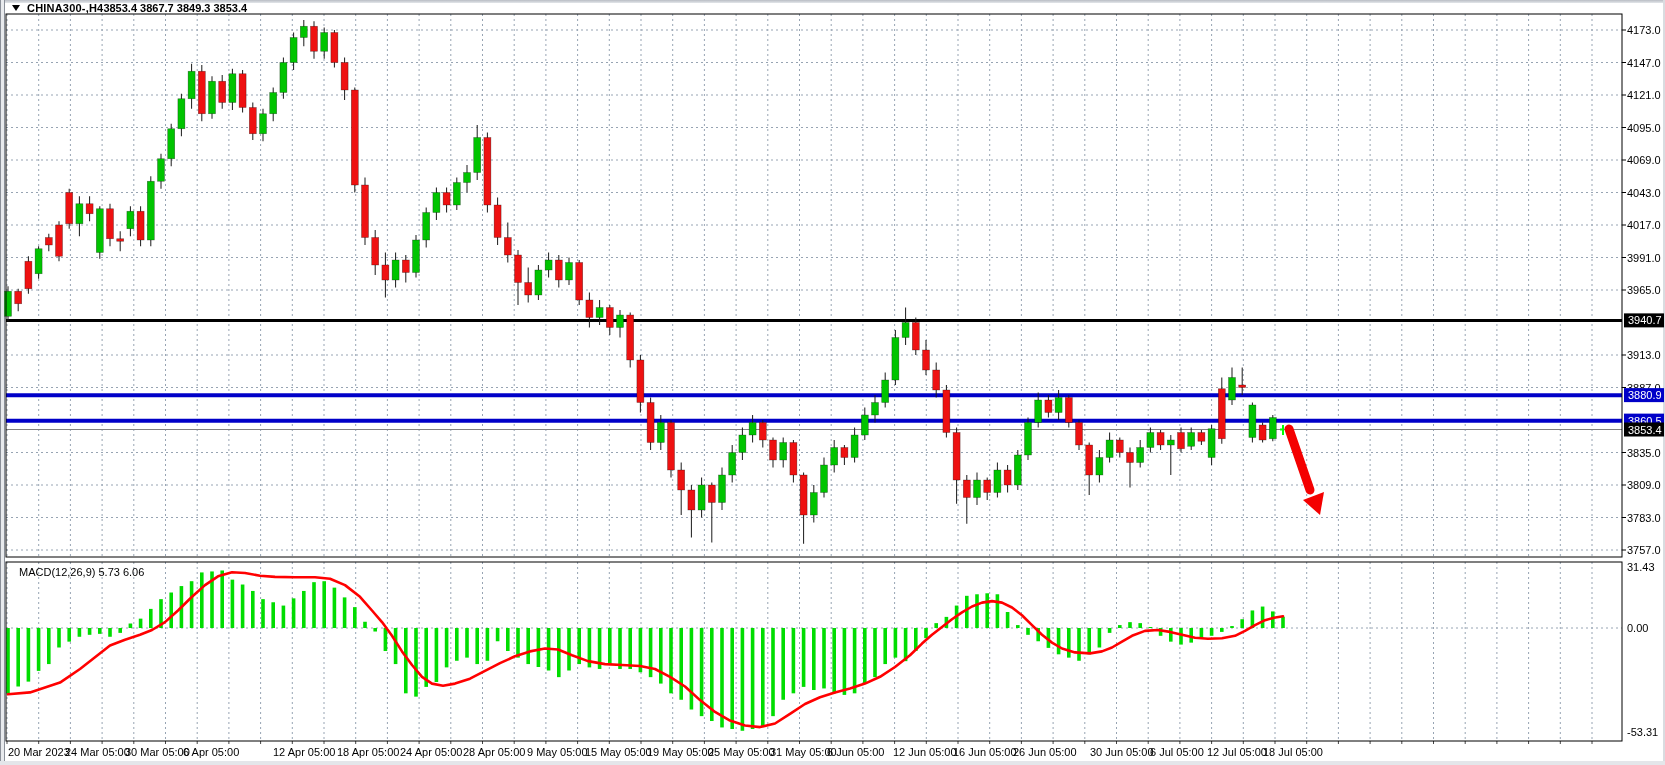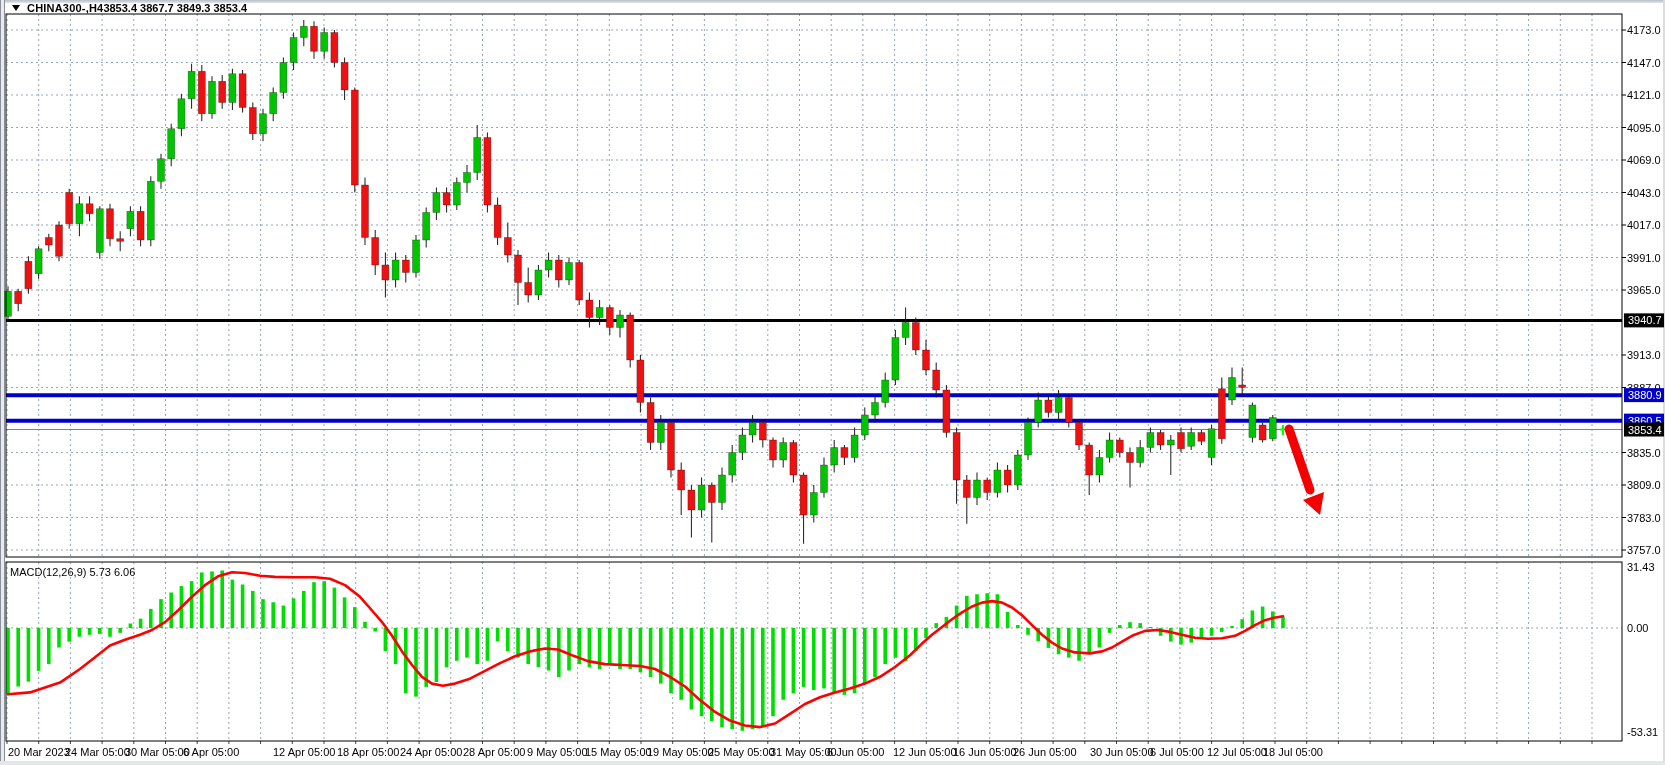--- a/index.html
+++ b/index.html
@@ -10,21 +10,21 @@
   #left-strip{position:absolute;left:0;top:0;width:5px;height:765px;
               background:#e8eaed;border-right:1px solid #8a8f98;border-left:1px solid #8a8f98;box-sizing:border-box;}
   #right-strip{position:absolute;right:0;top:0;width:2px;height:765px;background:#d9dce0;}
   #bottom-strip{position:absolute;left:0;top:761px;width:1665px;height:4px;background:#e4e6ea;}
   #title-bar{position:absolute;left:12px;top:2px;height:12px;display:flex;align-items:center;
              font-size:11px;color:#000;white-space:nowrap;}
   #title-bar .tri{display:inline-block;width:0;height:0;border-left:4px solid transparent;
                   border-right:4px solid transparent;border-top:6px solid #000;margin-right:7px;}
   #title-bar b{font-weight:700;letter-spacing:.2px;}
   #title-bar .ohlc{margin-left:0;font-weight:700;}
-  #macd-label{position:absolute;left:10px;top:566px;font-size:11px;color:#000;z-index:5;}
+  #macd-label{position:absolute;left:19px;top:566px;font-size:11px;color:#000;z-index:5;}
   svg{position:absolute;left:0;top:0;}
   text{font-family:"Liberation Sans",sans-serif;}
 </style>
 </head>
 <body>
 
 <div id="app">
   <div id="top-strip"></div>
   <div id="left-strip"></div>
   <div id="right-strip"></div>

